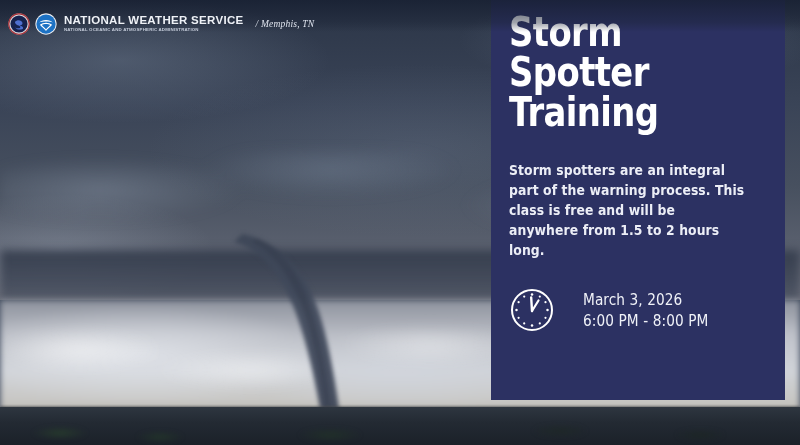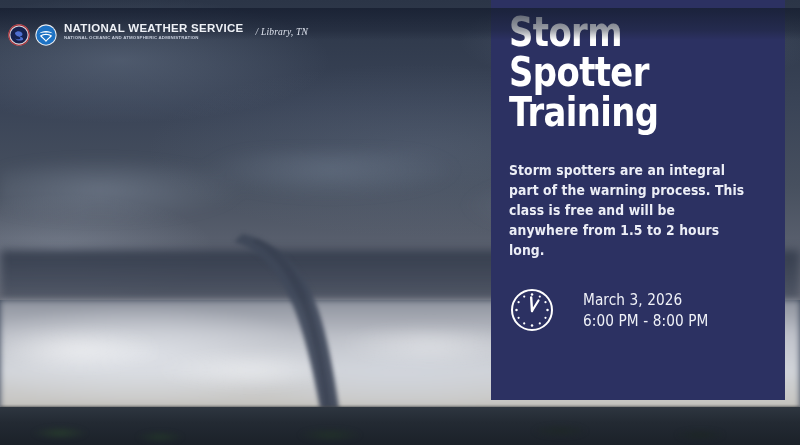--- a/index.html
+++ b/index.html
@@ -75,23 +75,23 @@
     filter:blur(2px);
   }
   .horizon{
     position:absolute;left:0;bottom:36px;width:800px;height:3px;
     background:linear-gradient(180deg, rgba(90,92,92,.6), rgba(45,50,56,.9));
     filter:blur(1px);
   }
 
   
   .header{
-    position:absolute;left:0;top:8px;width:800px;height:32px;
+    position:absolute;left:0;top:0;width:800px;height:32px;
     background:linear-gradient(180deg, rgba(22,30,48,.78) 0%, rgba(26,34,52,.42) 70%, rgba(26,34,52,0) 100%);
-    display:flex;gap:5px;padding:16px 0 0 8px;box-sizing:border-box;
+    display:flex;align-items:center;gap:5px;padding:16px 0 0 8px;box-sizing:border-box;
     z-index:6;
   }
   .logo{width:22px;height:22px;border-radius:50%;flex:0 0 auto;display:block;}
   .brandtext{display:flex;flex-direction:column;justify-content:center;margin-left:2px;}
   .brand-main{
     font-size:11.5px;font-weight:bold;color:#eef1f6;letter-spacing:.3px;line-height:11px;
     font-family:"Liberation Sans", sans-serif;
   }
   .brand-sub{
     font-size:4.4px;font-weight:bold;color:#c6cddb;letter-spacing:.18px;line-height:6px;
@@ -198,21 +198,21 @@
       <path d="M12 28 C20 18, 44 18, 52 28 C44 24, 20 24, 12 28 Z" fill="#ffffff"></path>
       <path d="M14 34 C24 26, 40 26, 50 34 C44 42, 36 46, 32 52 C28 46, 20 42, 14 34 Z" fill="#ffffff"></path>
       <path d="M20 35 C26 31, 38 31, 44 35 C39 41, 34 44, 32 48 C30 44, 25 41, 20 35 Z" fill="#1d72c4"></path>
     </svg>
 
     <div class="brandtext">
       <div class="brand-main">NATIONAL WEATHER SERVICE</div>
       <div class="brand-sub">NATIONAL OCEANIC AND ATMOSPHERIC ADMINISTRATION</div>
     </div>
 
-    <div class="brand-office">/ Library, TN</div>
+    <div class="brand-office">/ Memphis, TN</div>
   </div>
 
   <div class="panel">
 
     <div class="panel-title">Storm Spotter
 Training</div>
 
     <div class="panel-desc">Storm spotters are an integral part of the warning process. This class is free and will be anywhere from 1.5 to 2 hours long.</div>
 
 

